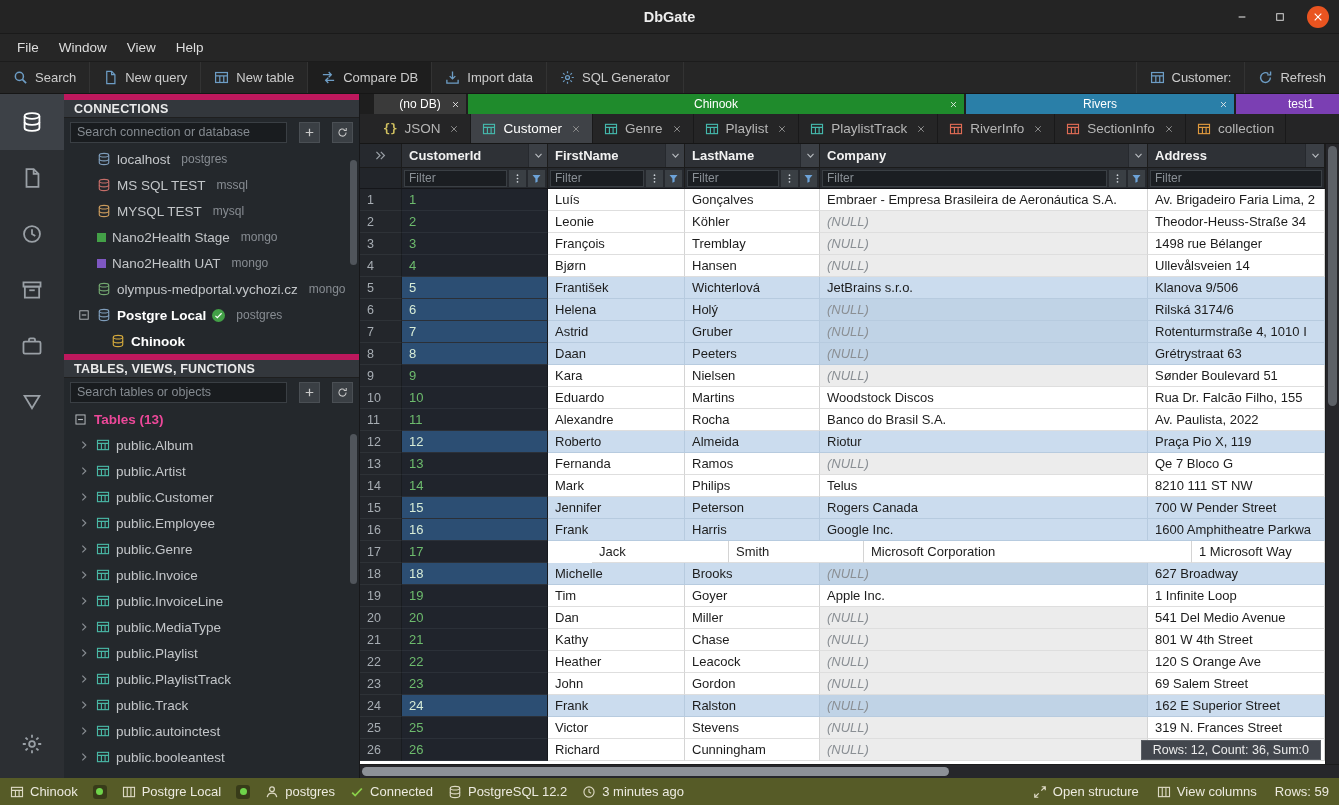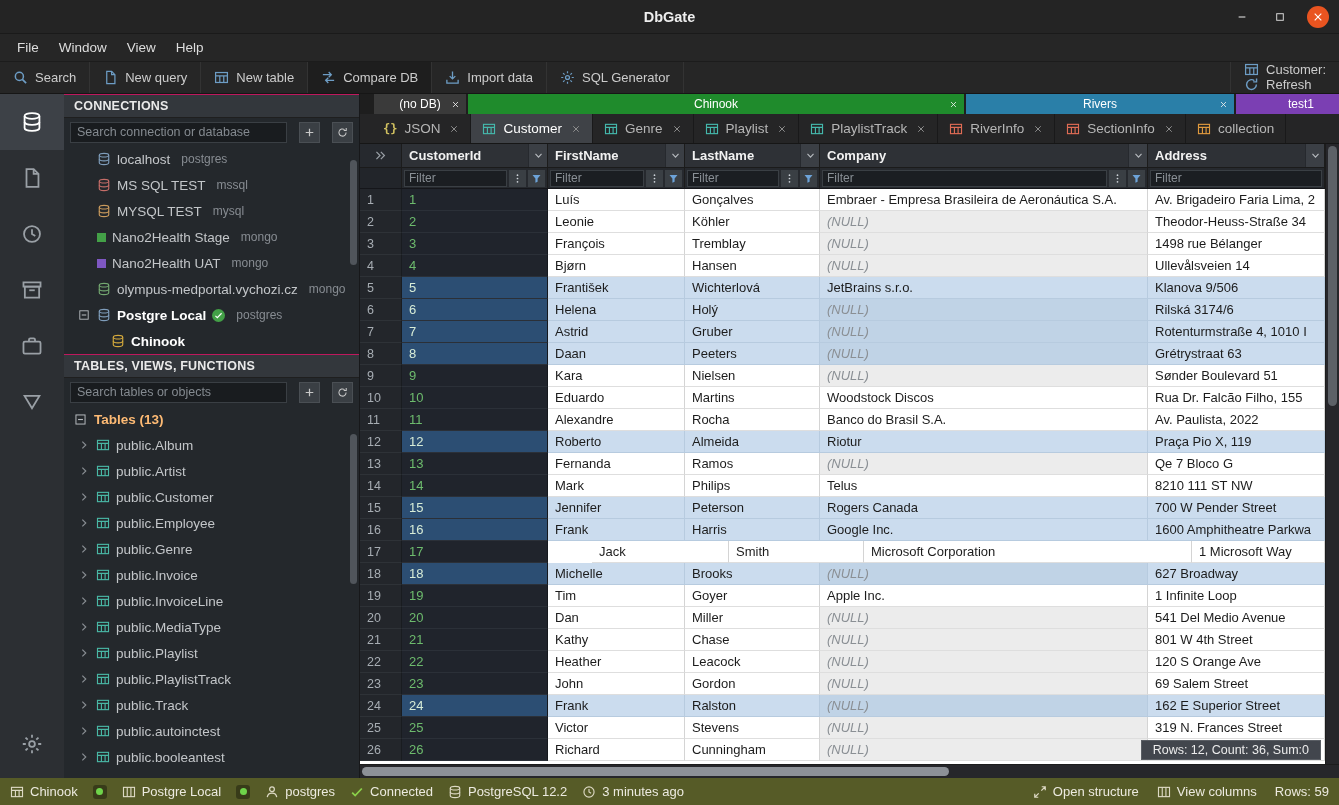--- a/index.html
+++ b/index.html
@@ -17,48 +17,48 @@
   .win-btn.close{background:#e95420;color:#fff;}
 
   
   .menubar{height:28px;background:#262626;display:flex;align-items:center;padding:0 8px;gap:2px;border-bottom:1px solid #1c1c1c;flex:none;}
   .menu-item{padding:3px 9px;color:#ddd;font-size:13.5px;}
 
   
   .toolbar{height:32px;background:#262626;display:flex;align-items:stretch;border-bottom:1px solid #161616;flex:none;}
   .tb-btn{display:flex;align-items:center;gap:7px;padding:0 13px;color:#ccc;border-right:1px solid #333;font-size:13px;white-space:nowrap;}
   .tb-btn.pressed{background:#1e1e1e;}
-  .toolbar-right{margin-left:auto;display:flex;flex-direction:column;}
+  .toolbar-right{margin-left:auto;display:flex;}
   .toolbar-right .tb-btn{border-right:none;border-left:1px solid #333;}
 
   .main{flex:1;display:flex;min-height:0;}
 
   
   .rail{width:64px;background:#2c2f33;display:flex;flex-direction:column;align-items:center;flex:none;}
   .rail-top{display:flex;flex-direction:column;width:100%;}
   .rail-item{width:64px;height:56px;display:flex;align-items:center;justify-content:center;color:#9aa0a6;}
   .rail-item.active{background:#3d4147;color:#fff;}
   .rail-bottom{margin-top:auto;margin-bottom:6px;width:100%;}
 
   
   .sidepanel{width:296px;background:#24282c;display:flex;flex-direction:column;border-right:1px solid #17181a;position:relative;flex:none;min-height:0;}
-  .panel-header{height:24px;background:#33373c;color:#eaeaea;font-weight:bold;font-size:12.5px;display:flex;align-items:center;padding:0 10px;border-top:1px solid #be185d;border-bottom:1px solid #1f1f1f;flex:none;letter-spacing:.2px;}
+  .panel-header{height:24px;background:#33373c;color:#eaeaea;font-weight:bold;font-size:12.5px;display:flex;align-items:center;padding:0 10px;border-top:6px solid #be185d;border-bottom:1px solid #1f1f1f;flex:none;letter-spacing:.2px;}
   .searchrow{display:flex;align-items:center;gap:12px;padding:3px 6px;height:28px;flex:none;}
   .searchrow input{flex:1;min-width:0;background:#191c1f;border:1px solid #3a3f44;color:#ccc;height:21px;padding:0 6px;font-size:12.5px;font-family:inherit;outline:none;}
   .searchrow input::placeholder{color:#848a90;}
   .sq-btn{width:21px;height:21px;background:#3a3f44;display:flex;align-items:center;justify-content:center;color:#c4c8cc;border:1px solid #4a4f54;flex:none;}
   .conn-list{height:208px;overflow:hidden;flex:none;}
   .conn-item{height:26px;display:flex;align-items:center;gap:6px;padding:0 6px 0 12px;color:#c3c6c9;font-size:13.5px;white-space:nowrap;overflow:hidden;}
   .conn-item .expander{width:15px;display:inline-flex;justify-content:center;flex:none;}
   .conn-item .engine{color:#878c92;font-size:12px;margin-left:5px;}
   .conn-item .cname.bold{color:#fff;font-weight:bold;}
   .conn-item.child{padding-left:26px;}
   .swatch{width:9px;height:9px;display:inline-block;flex:none;}
   .check-badge{width:13px;height:13px;border-radius:50%;background:#43a047;display:inline-flex;align-items:center;justify-content:center;flex:none;}
-  .tables-group{height:26px;display:flex;align-items:center;gap:7px;padding:0 10px;color:#fdba74;font-weight:bold;font-size:13.5px;flex:none;}
+  .tables-group{height:26px;display:flex;align-items:center;gap:7px;padding:0 10px;color:#ec4899;font-weight:bold;font-size:13.5px;flex:none;}
   .table-list{flex:1;overflow:hidden;min-height:0;}
   .tbl-item{height:26px;display:flex;align-items:center;gap:6px;padding:0 8px 0 14px;color:#c3c6c9;font-size:13.5px;white-space:nowrap;}
   .side-scroll{position:absolute;right:2px;width:7px;background:#50555b;border-radius:4px;}
 
   
   .content{flex:1;display:flex;flex-direction:column;min-width:0;background:#1e1e1e;}
   .tabgroups{height:20px;display:flex;background:#1e1e1e;padding-left:14px;overflow:hidden;flex:none;gap:2px;}
   .tabgroup{display:flex;align-items:center;justify-content:center;color:#fff;font-size:12px;position:relative;flex:none;height:100%;}
   .tabgroup .x{position:absolute;right:6px;display:inline-flex;color:#eee;}
   .tabs{height:30px;display:flex;background:#252526;border-bottom:1px solid #161616;padding-left:12px;overflow:hidden;flex:none;}

